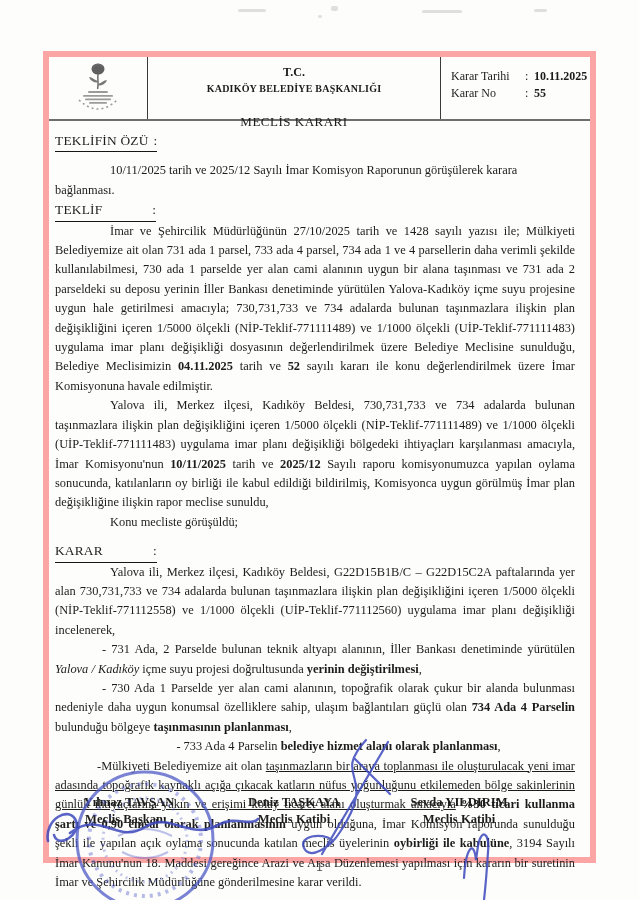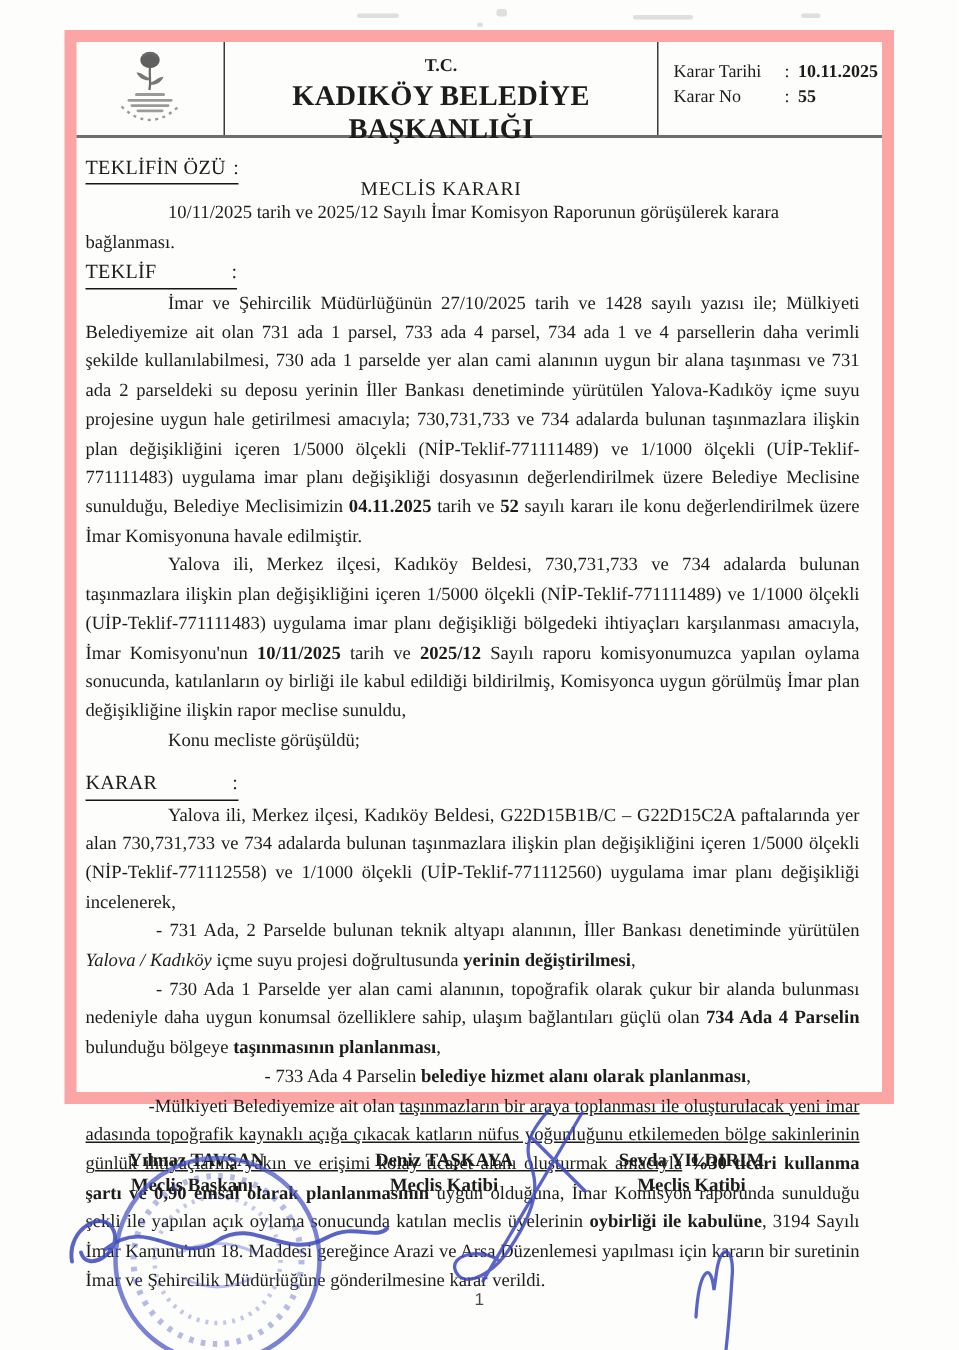--- a/index.html
+++ b/index.html
@@ -2,29 +2,29 @@
 <html lang="tr"><head>
 <meta charset="utf-8">
 <style>
   html,body{margin:0;padding:0}
   body{width:639px;height:900px;overflow:hidden;background:#ffffff}
   .page{position:relative;width:639px;height:900px;background:#fdfdfb;overflow:hidden;
         font-family:"Liberation Serif","DejaVu Serif",serif;color:#1c1c1c}
   
   .art{position:absolute;background:#c7c7c2;opacity:.55;border-radius:2px}
 
-  .doc-box{position:absolute;left:43px;top:20px;width:553px;height:716px;
-           border:8px solid #fca5a5;box-sizing:border-box}
+  .doc-box{position:absolute;left:43px;top:51px;width:553px;height:812px;
+           border:6px solid #fca5a5;box-sizing:border-box}
 
   
   .doc-header{display:flex;height:62px;border-bottom:2px solid #6e6e6e}
   .seal-cell{width:98px;border-right:1.6px solid #3a3a3a;display:flex;align-items:center;justify-content:center}
   .title-cell{flex:1;text-align:center;padding-top:8px}
   .tc{font-size:12px;font-weight:bold}
-  .org{font-size:19px;font-weight:bold;margin-top:3px;letter-spacing:.2px}
+  .org{font-size:10px;font-weight:bold;margin-top:3px;letter-spacing:.2px}
   .doc-type{font-size:13px;font-weight:normal;margin-top:20px;letter-spacing:.5px}
   .info-cell{width:150px;border-left:1.6px solid #3a3a3a;padding:11px 4px 0 10px;font-size:12px;box-sizing:border-box}
   .info-row{display:grid;grid-template-columns:74px 9px auto;line-height:17px}
   .info-row .val{font-weight:bold}
 
   
   .doc-body{padding:6px 15px 0 6px;font-size:12.4px;line-height:19.4px;text-align:justify}
   .sec-heading{display:inline-block;font-size:13.4px;font-weight:normal;
                border-bottom:1.7px solid #161616;padding-bottom:1px;letter-spacing:.2px}
   .gap-sm{display:inline-block;width:5px}

